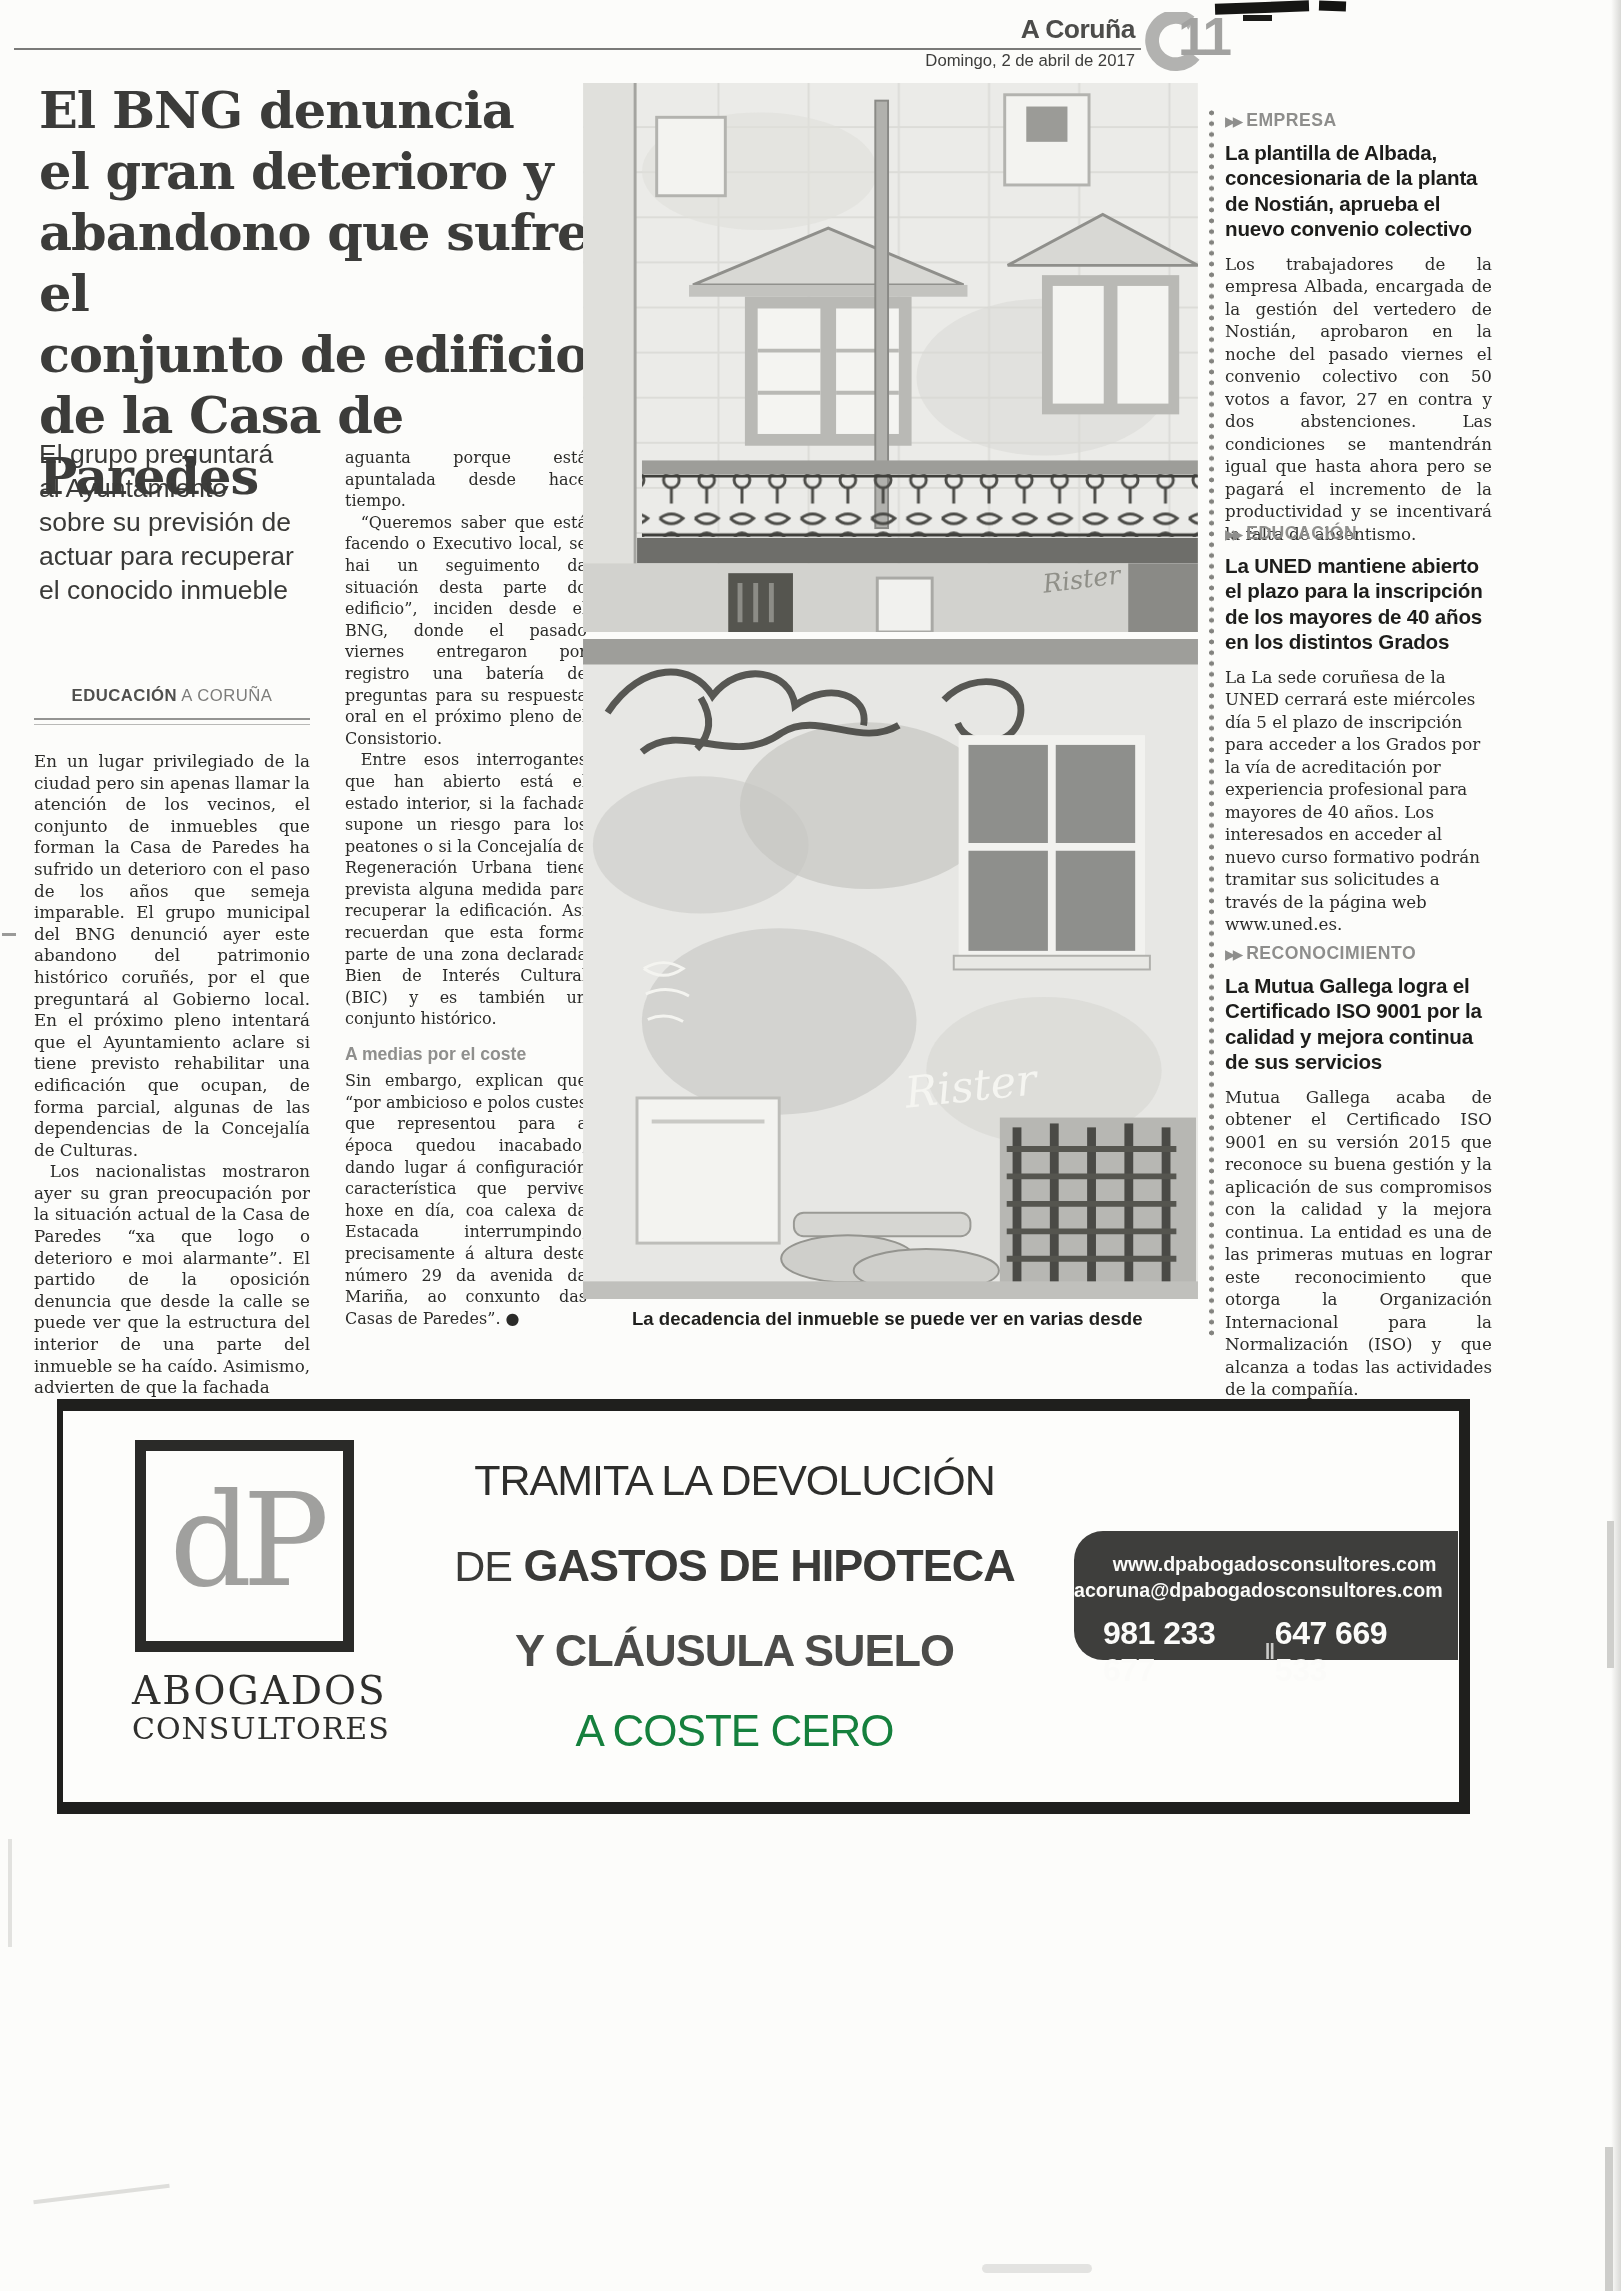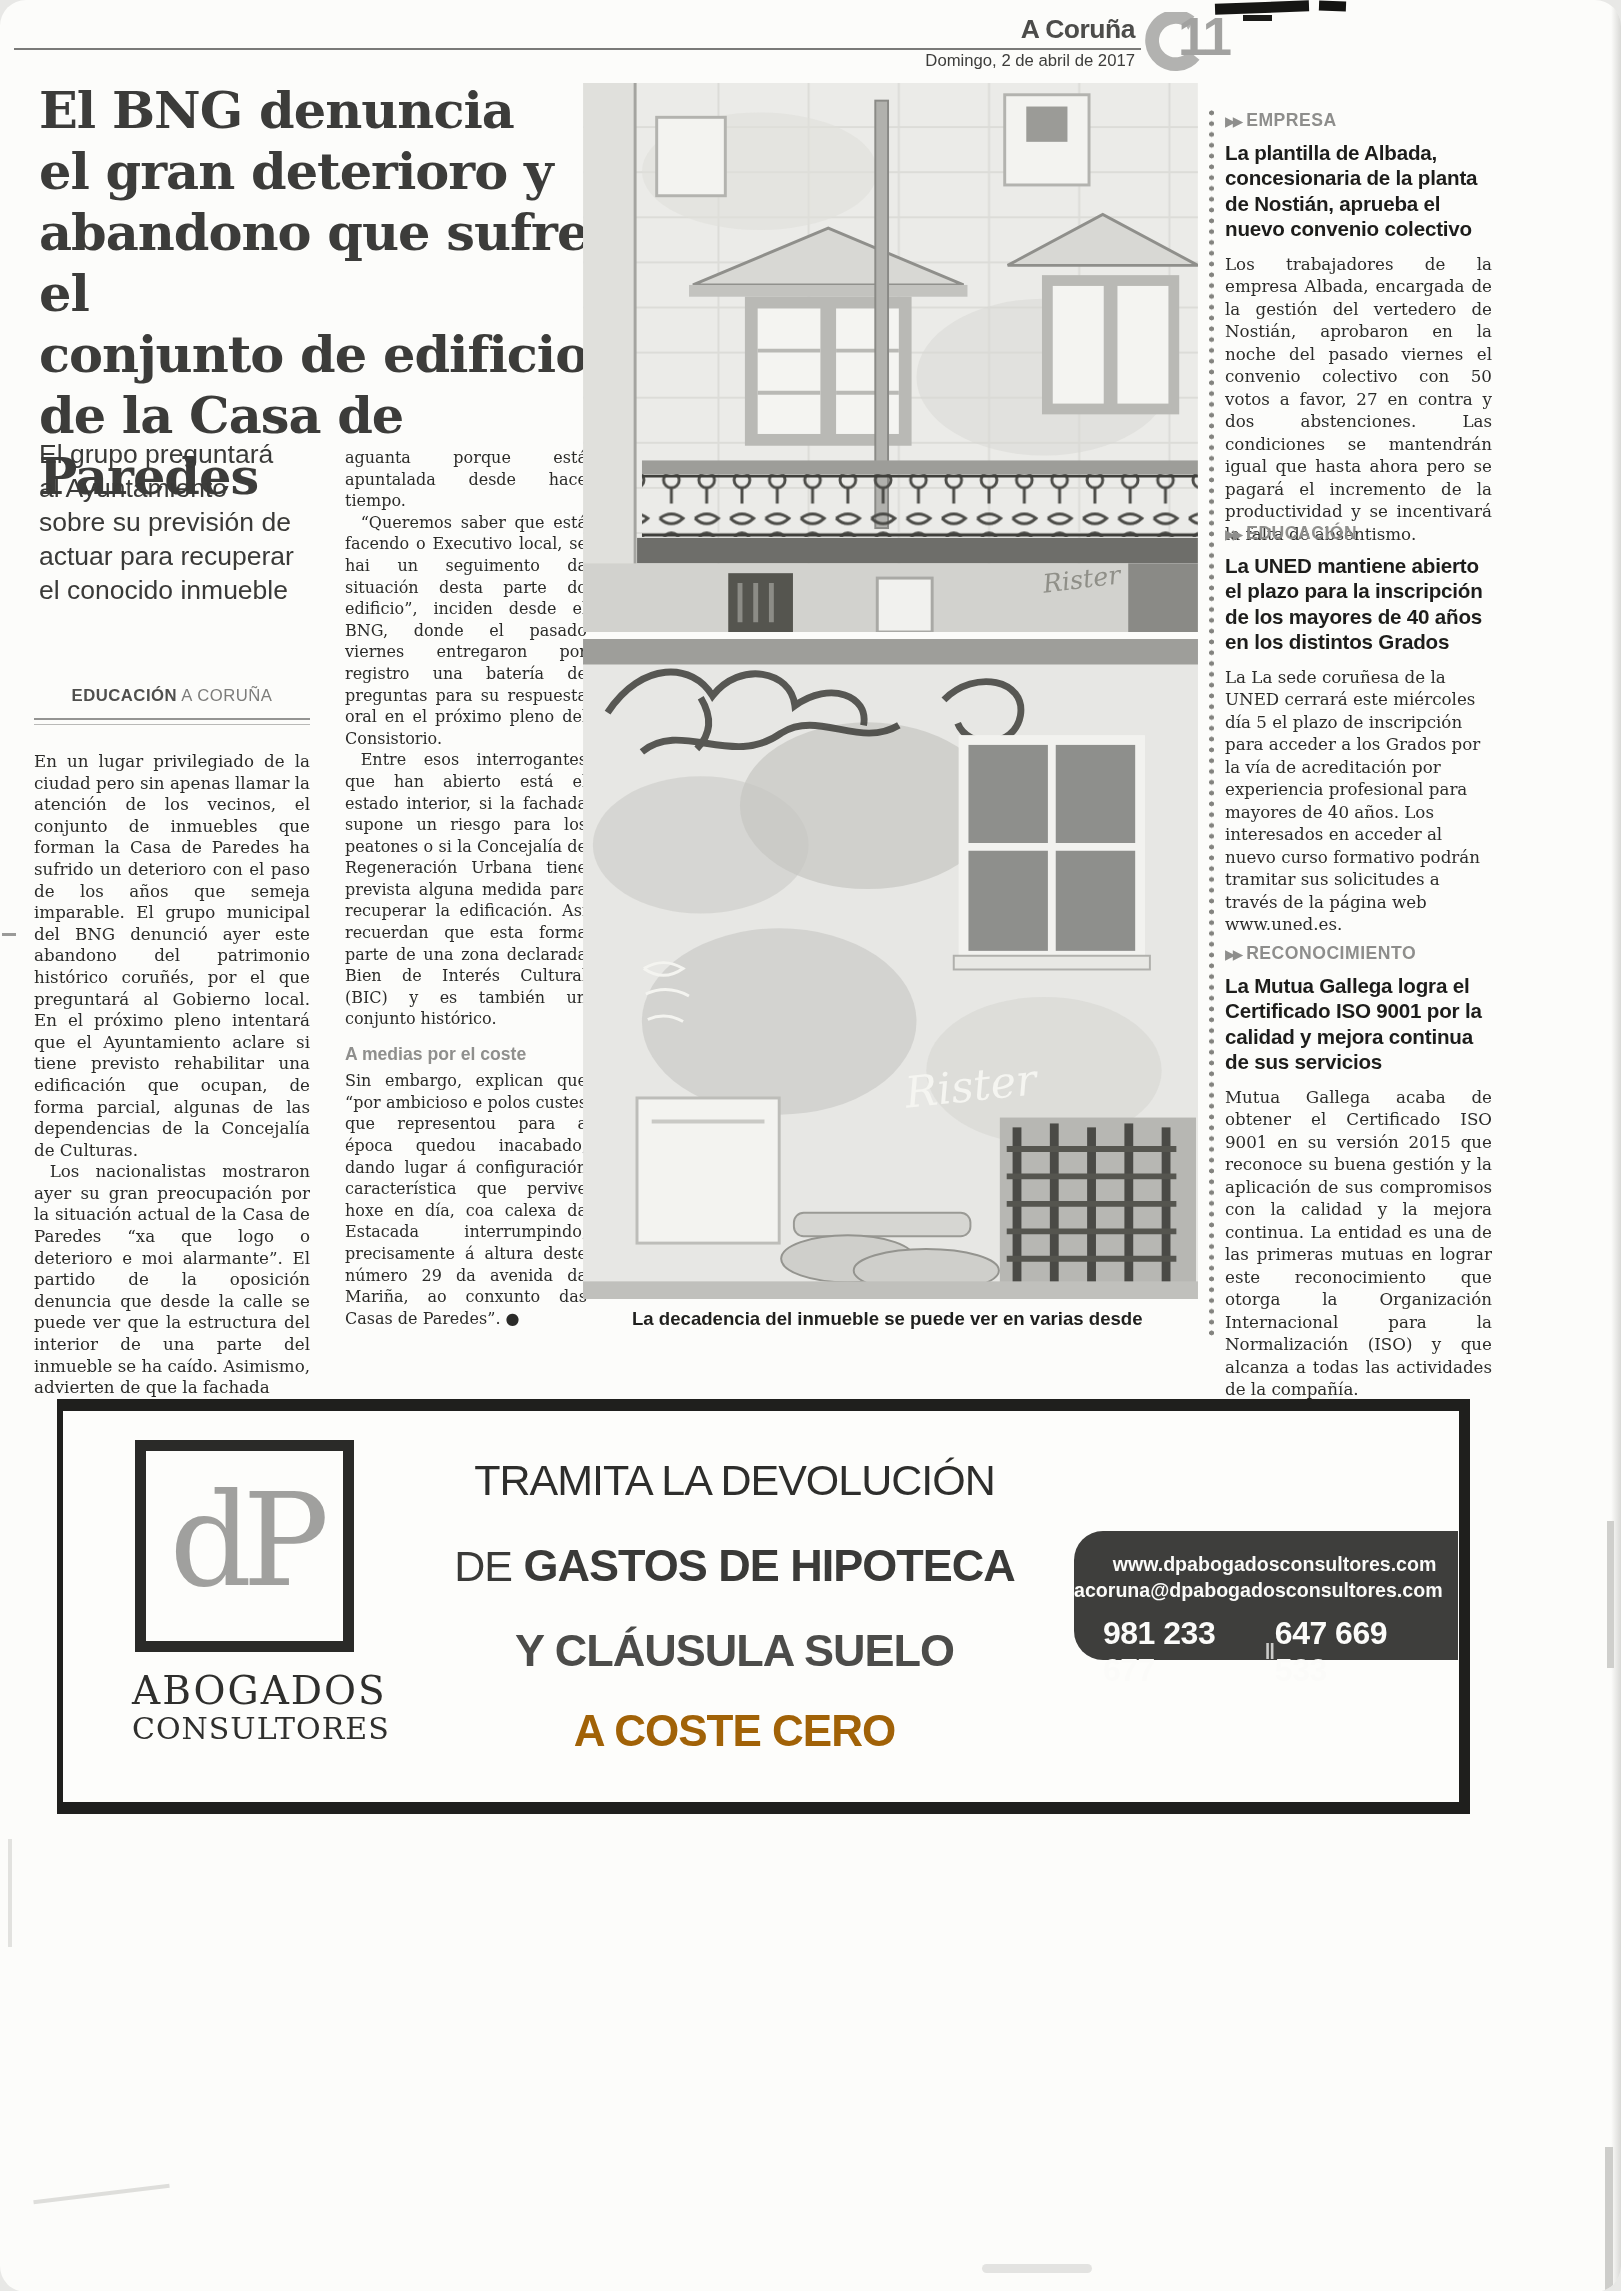--- a/index.html
+++ b/index.html
@@ -1,17 +1,17 @@
 <!DOCTYPE html>
 <html><head>
 <meta charset="utf-8">
 <style>
   html,body{margin:0;padding:0;background:#e8e8e6;}
   .page{position:relative;width:1621px;height:2292px;background:#fcfcfa;overflow:hidden;
-        font-family:"DejaVu Serif","Liberation Serif",serif;color:#2b2b29;border-radius:26px;}
+        font-family:"DejaVu Serif","Liberation Serif",serif;color:#2b2b29;}
   .abs{position:absolute;}
   .sans{font-family:"Liberation Sans","DejaVu Sans",sans-serif;}
 
   
   .header-rule{left:13.7px;top:48px;width:1127px;height:2px;background:#7a7a78;}
   .edition{left:912px;top:13.7px;width:223px;text-align:right;font-weight:bold;font-size:26.5px;
            letter-spacing:-0.5px;color:#4c4c4a;}
   .date{left:843px;top:51px;width:292px;text-align:right;font-size:16.7px;color:#3d3d3b;}
   .pagenum{left:1178px;top:5.9px;font-weight:bold;font-size:53px;color:#a2a2a0;letter-spacing:-2px;}
   .stamp1{left:1215px;top:2px;width:94px;height:10.8px;background:#161614;transform:rotate(-2deg);}
@@ -60,21 +60,21 @@
                 font-family:"DejaVu Serif",serif;transform:translateY(-5.9px);}
   .firm1{position:absolute;left:69px;top:257px;font-size:39px;letter-spacing:2px;color:#2f2f2d;}
   .firm2{position:absolute;left:69px;top:300px;font-size:30px;letter-spacing:1px;color:#2f2f2d;}
   .ad-text{position:absolute;left:343px;top:45px;width:657px;text-align:center;
            font-family:"Liberation Sans","DejaVu Sans",sans-serif;}
   .adl1{font-size:43px;letter-spacing:-1px;color:#2e2e2c;margin-bottom:35px;}
   .adl2{font-size:45px;margin-bottom:33px;color:#3a3a38;letter-spacing:-1px;}
   .adl2 .light{font-weight:400;font-size:43px;}
   .adl2 .heavy{font-weight:bold;}
   .adl3{font-size:45px;font-weight:bold;color:#4c4c4a;margin-bottom:29px;letter-spacing:-1px;}
-  .adl4{font-size:44px;font-weight:bold;color:#a16207;letter-spacing:-1px;}
+  .adl4{font-size:44px;font-weight:normal;color:#15803d;letter-spacing:-1px;}
   .contact{position:absolute;left:1011px;top:120px;width:384px;height:129px;background:#3e3e3c;
            border-radius:29px 0 0 29px;box-sizing:border-box;padding:19.6px 21.6px 0 0;
            font-family:"Liberation Sans","DejaVu Sans",sans-serif;color:#fbfbf9;}
   .contact .web,.contact .mail{text-align:right;font-weight:bold;font-size:19.6px;line-height:26.5px;}
   .contact .phones{display:flex;justify-content:space-between;align-items:center;
                    margin-top:11.8px;padding-left:29px;font-weight:bold;font-size:32px;letter-spacing:-0.5px;}
   .contact .sep{font-size:21.6px;opacity:.75;}
 
   
   .edge-shadow{right:0;top:0;width:9.8px;height:2292px;

